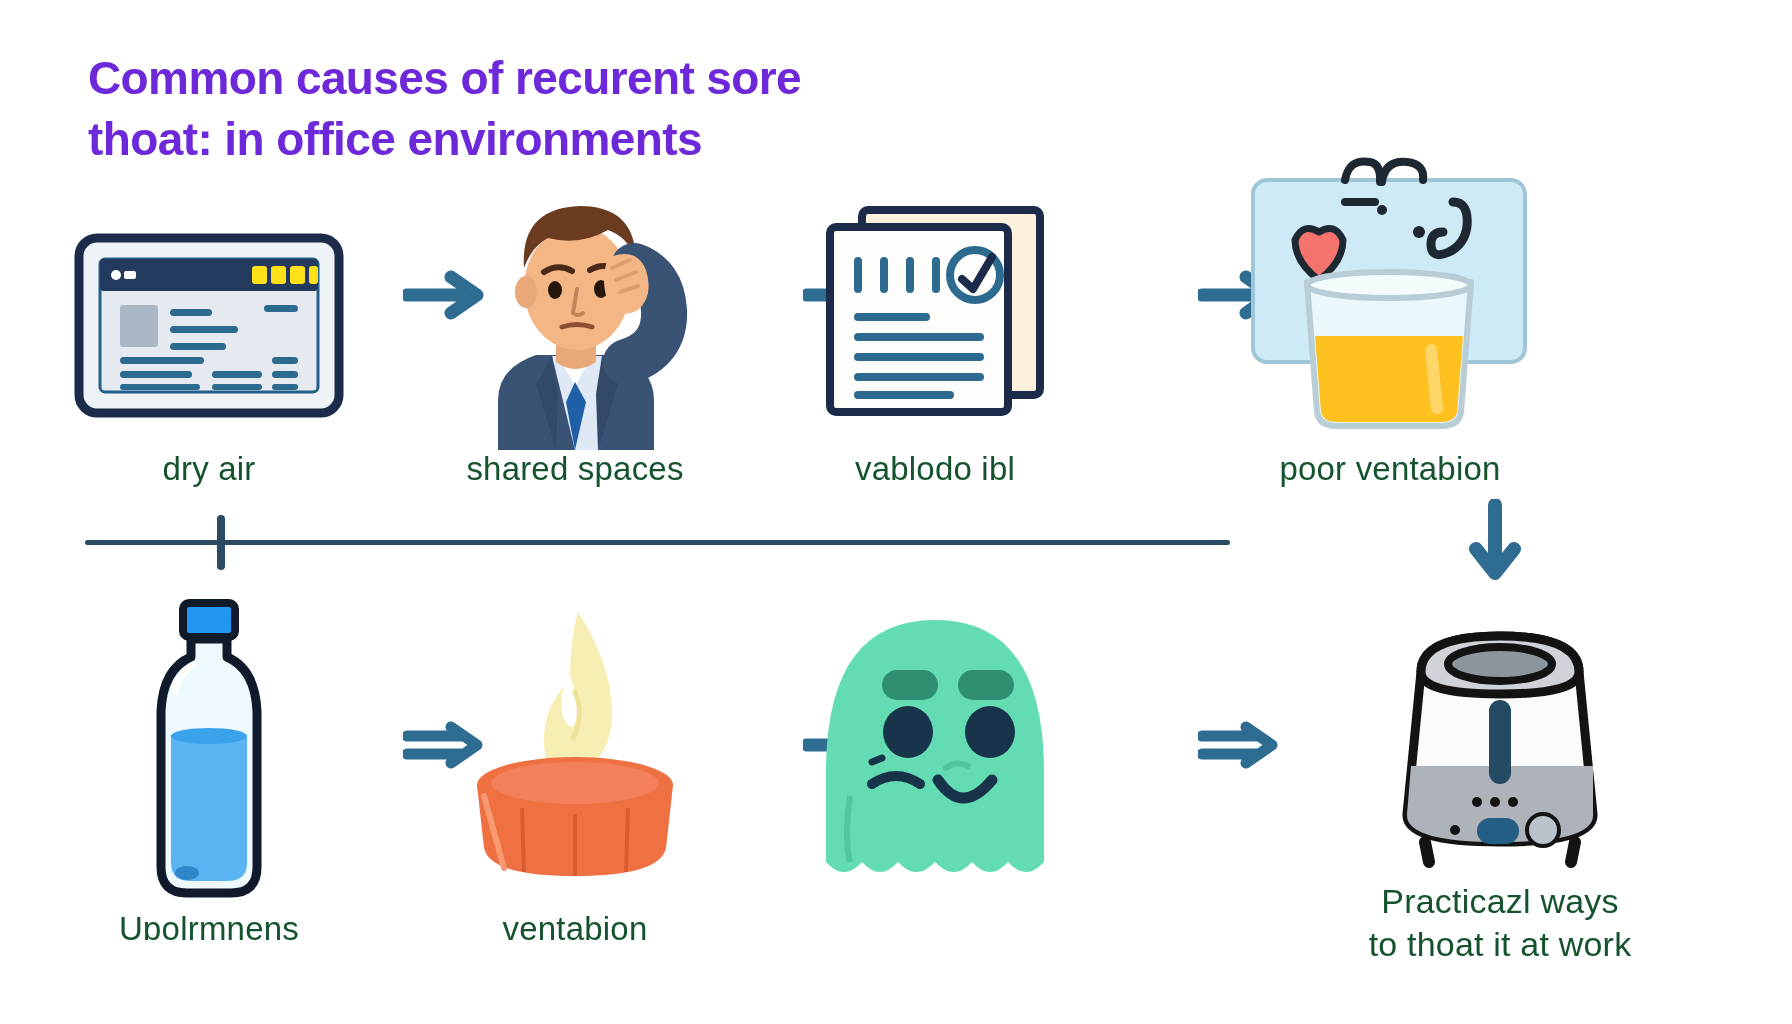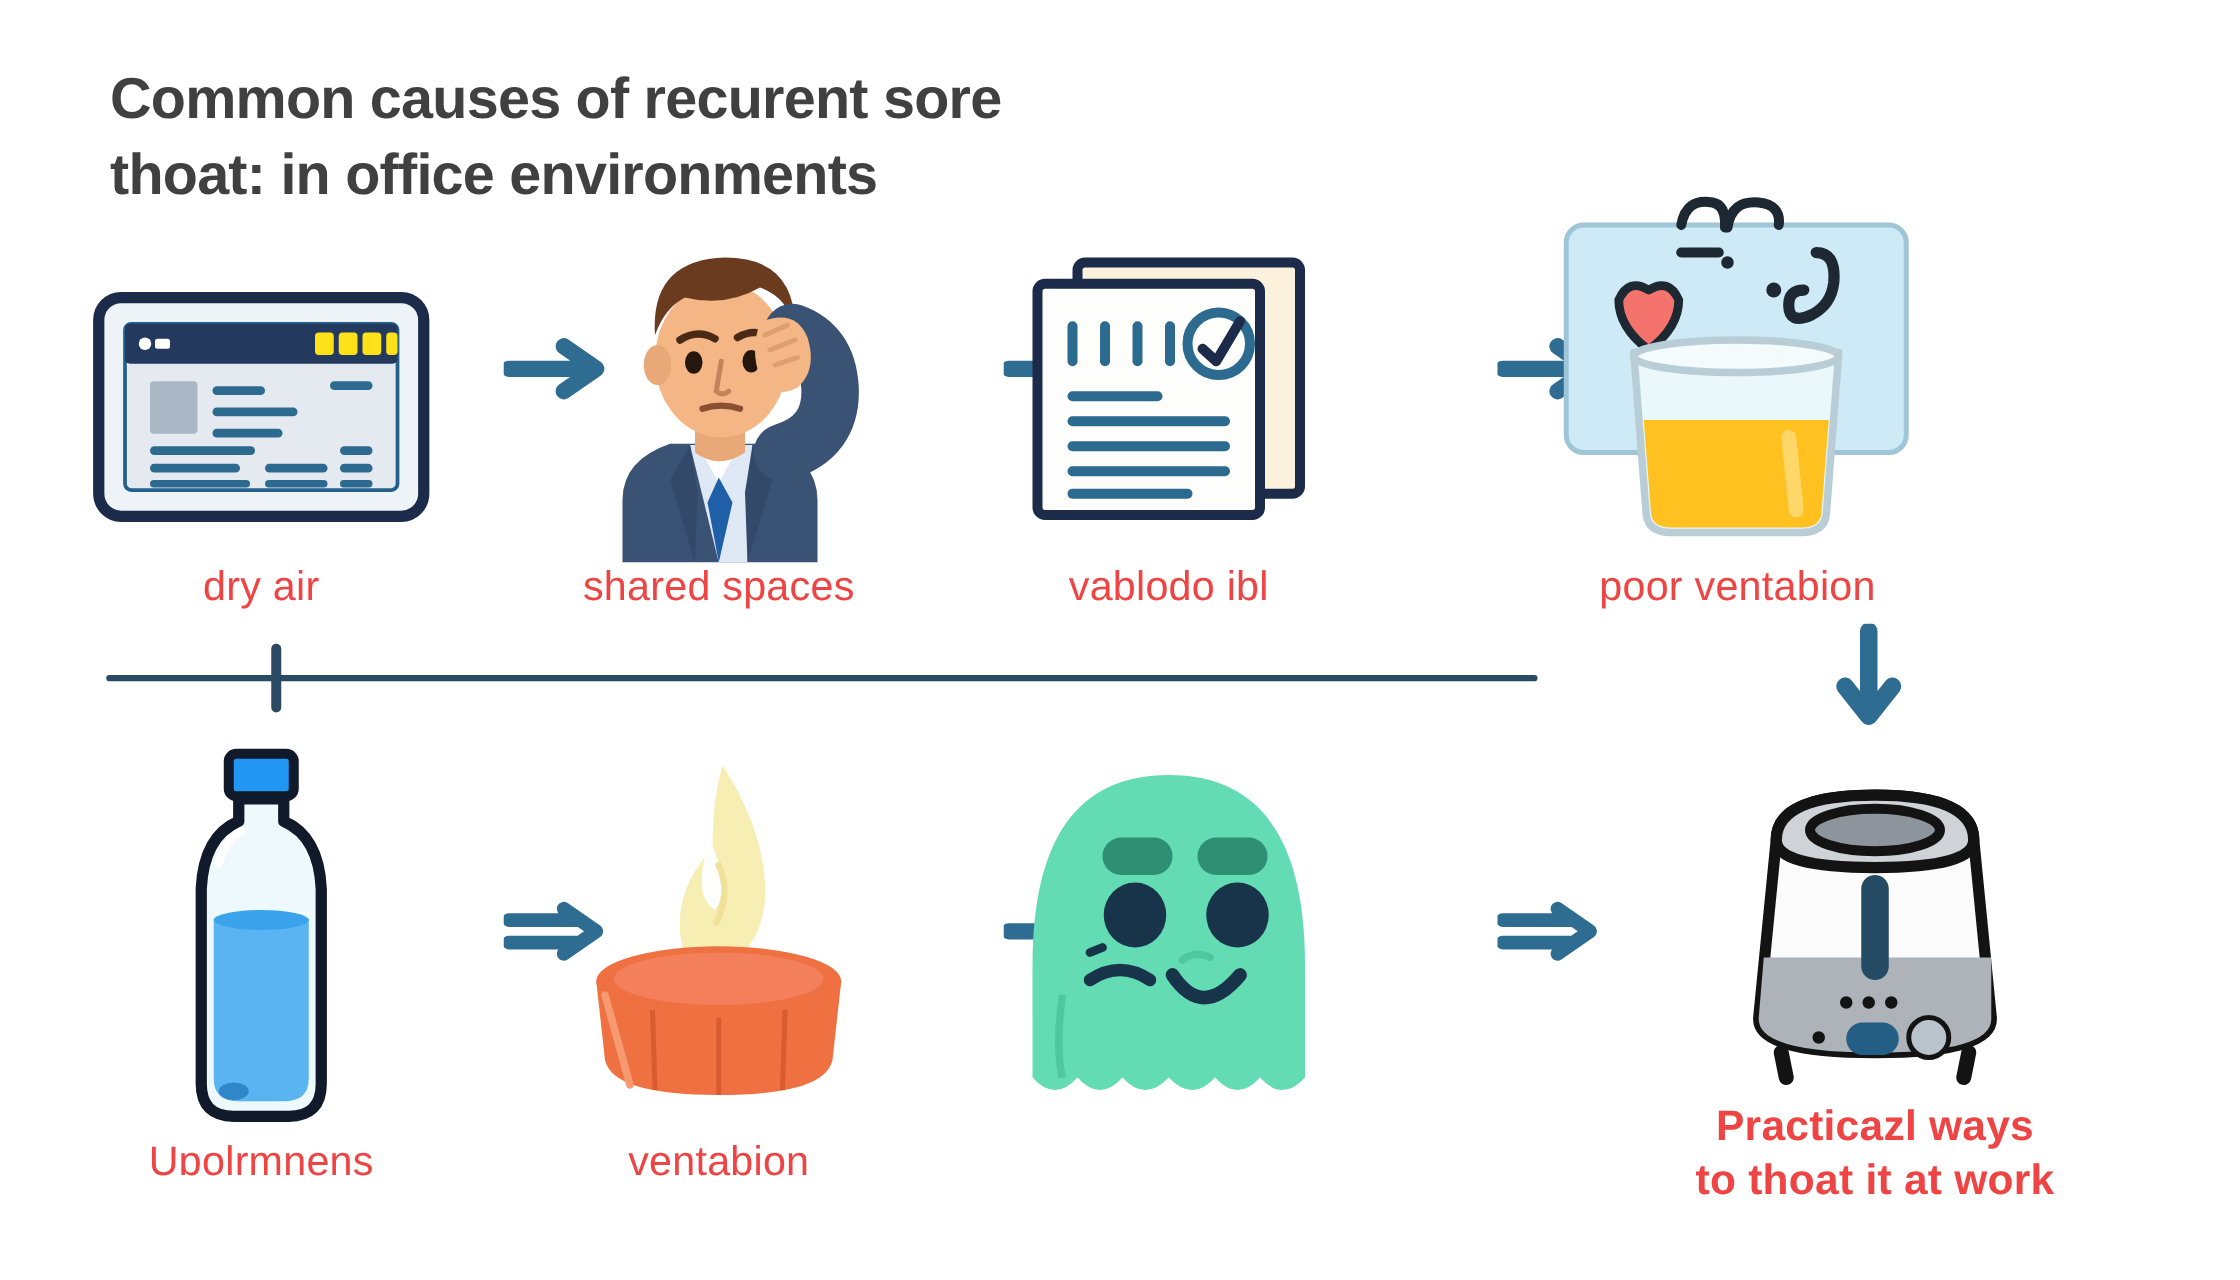--- a/index.html
+++ b/index.html
@@ -12,45 +12,45 @@
   #canvas { position: relative; width: 1792px; height: 1024px; background: #fff; }
 
   .title {
     position: absolute;
     left: 88px; top: 48px;
     width: 1000px;
     font-weight: bold;
     font-size: 46px;
     line-height: 1.33;
     letter-spacing: -0.6px;
-    color: #404040;
+    color: #6d28d9;
     font-family: "Liberation Sans", sans-serif;
   }
   .title .tline { display: block; white-space: nowrap; }
   .cell {
     position: absolute;
     width: 290px;
     text-align: center;
   }
   .art {
     height: 250px;
     display: flex;
     align-items: center;
     justify-content: center;
   }
   .art.tall { height: 300px; }
   .caption {
     font-size: 33px;
-    color: #ef4444;
+    color: #14532d;
     letter-spacing: 0.2px;
     font-family: "Liberation Sans", sans-serif;
     white-space: nowrap;
   }
   .caption.bold {
-    font-weight: bold;
+    font-weight: normal;
     font-size: 34px;
     line-height: 1.25;
     white-space: normal;
   }
 
   .arrow {
     position: absolute;
     width: 96px; height: 60px;
     display: flex; align-items: center; justify-content: center;
   }

